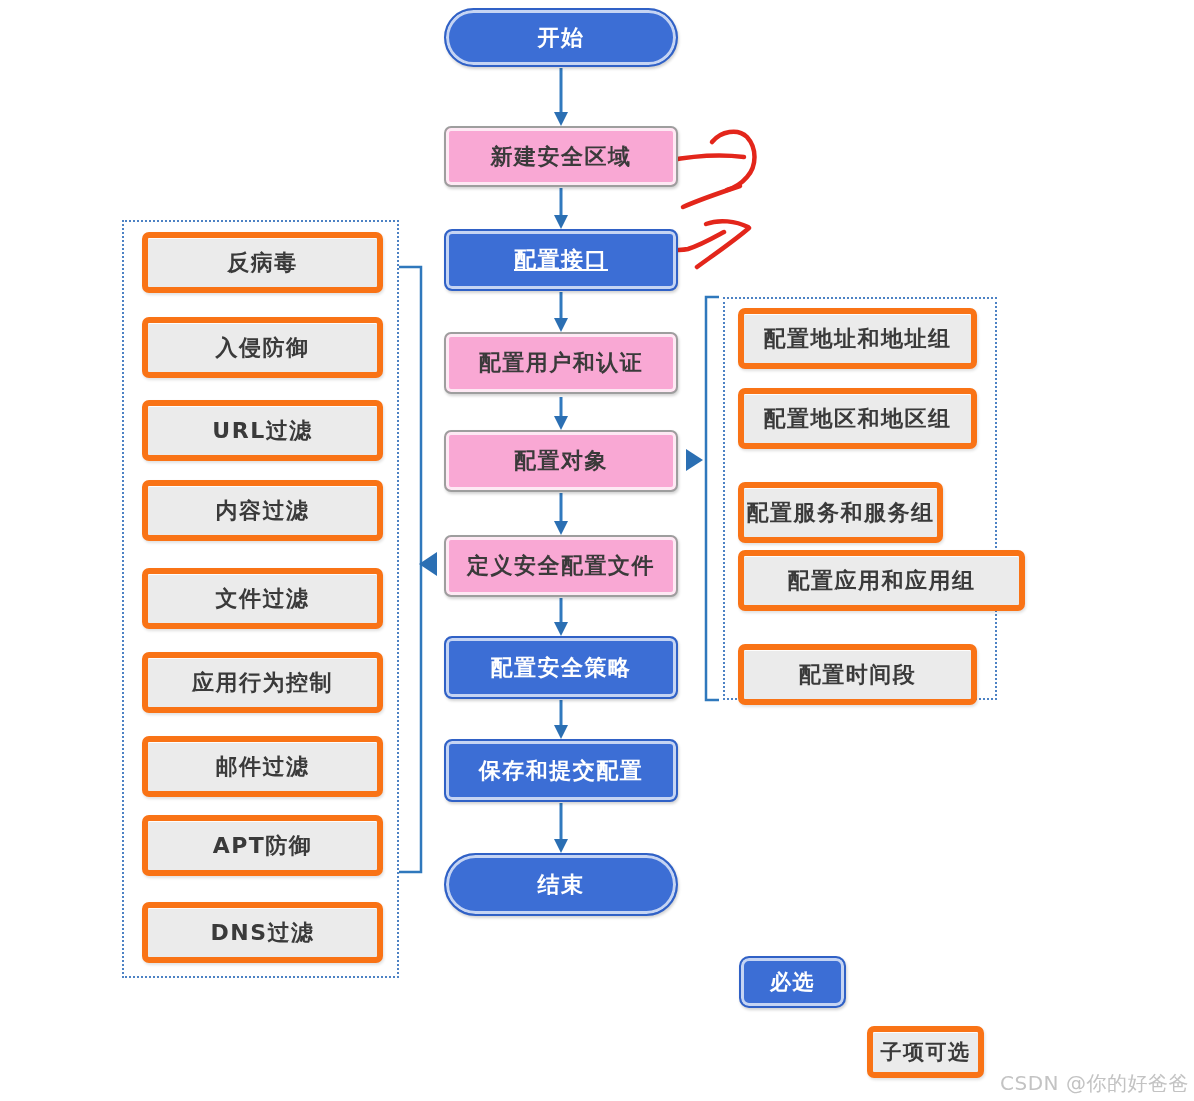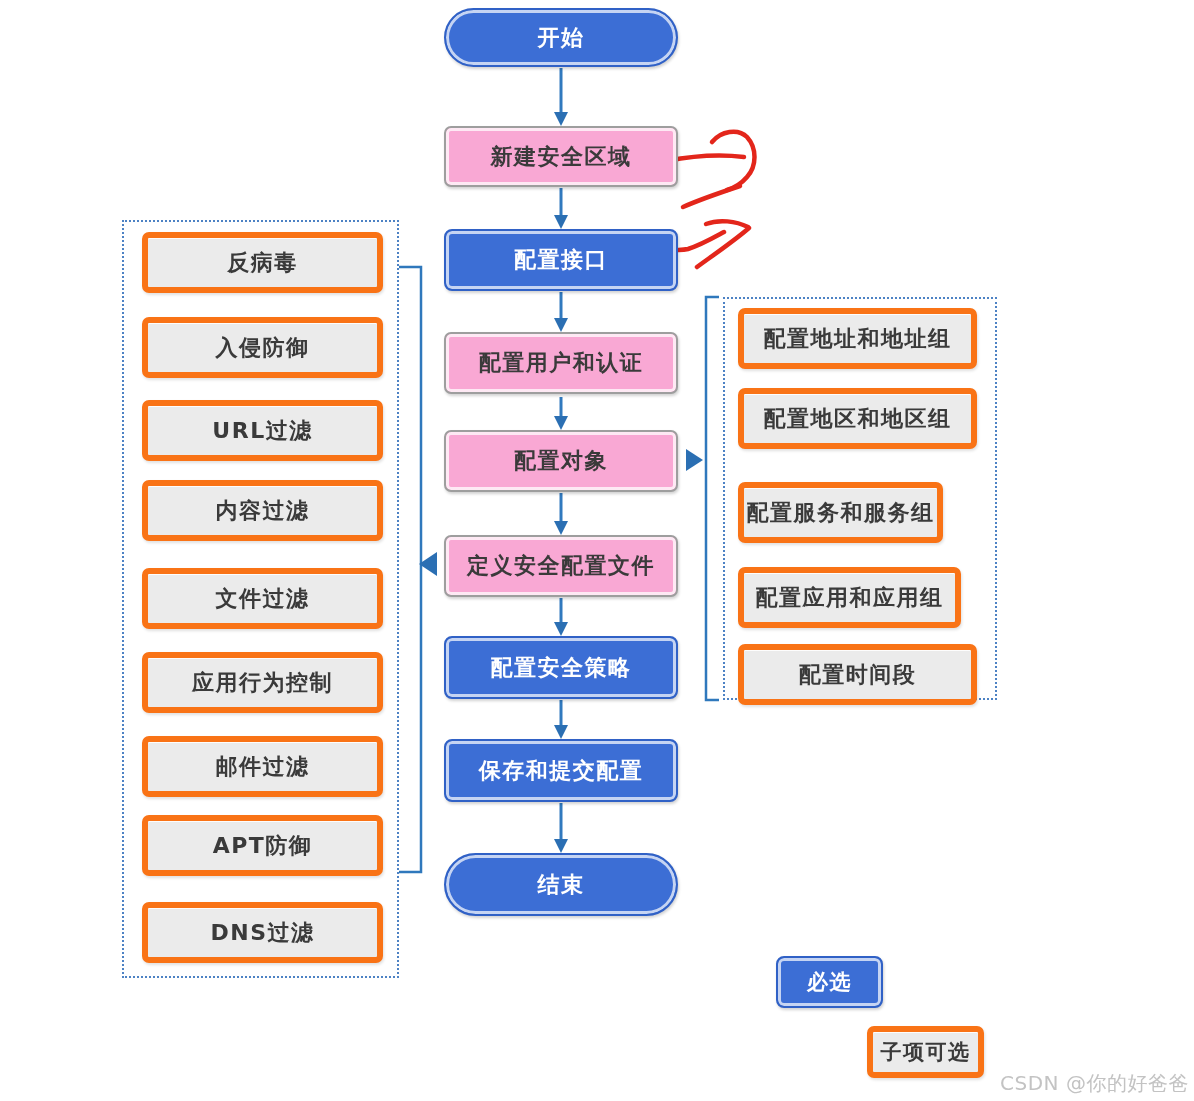--- a/index.html
+++ b/index.html
@@ -116,21 +116,21 @@
     </g>
   </svg>
 
   <div class="panel" style="left:122px; top:220px; width:277px; height:758px;"></div>
   <div class="panel" style="left:723px; top:297px; width:274px; height:403px;"></div>
 
   <div class="node required pill" style="left:444px; top:8px; width:234px; height:59px;">开始</div>
 
   <div class="node parent" style="left:444px; top:126px; width:234px; height:61px;">新建安全区域</div>
 
-  <div class="node required" style="left:444px; top:229px; width:234px; height:62px;">配置接口</div>
+  <div class="node required" style="left:444px; top:229px; width:234px; height:62px;text-decoration:underline;">配置接口</div>
 
   <div class="node parent" style="left:444px; top:332px; width:234px; height:62px;">配置用户和认证</div>
 
   <div class="node parent" style="left:444px; top:430px; width:234px; height:62px;">配置对象</div>
 
   <div class="node parent" style="left:444px; top:535px; width:234px; height:62px;">定义安全配置文件</div>
 
   <div class="node required" style="left:444px; top:636px; width:234px; height:63px;">配置安全策略</div>
 
   <div class="node required" style="left:444px; top:739px; width:234px; height:63px;">保存和提交配置</div>
@@ -143,21 +143,21 @@
   <div class="node child" style="left:142px; top:480px; width:241px; height:61px;">内容过滤</div>
   <div class="node child" style="left:142px; top:568px; width:241px; height:61px;">文件过滤</div>
   <div class="node child" style="left:142px; top:652px; width:241px; height:61px;">应用行为控制</div>
   <div class="node child" style="left:142px; top:736px; width:241px; height:61px;">邮件过滤</div>
   <div class="node child" style="left:142px; top:815px; width:241px; height:61px;">APT防御</div>
   <div class="node child" style="left:142px; top:902px; width:241px; height:61px;">DNS过滤</div>
 
   <div class="node child" style="left:738px; top:308px; width:239px; height:61px;">配置地址和地址组</div>
   <div class="node child" style="left:738px; top:388px; width:239px; height:61px;">配置地区和地区组</div>
   <div class="node child" style="left:738px; top:470px; width:205px; height:61px;margin-top:12px;">配置服务和服务组</div>
-  <div class="node child" style="left:738px; top:550px; width:223px; height:61px;margin-top:17px;">配置应用和应用组</div>
+  <div class="node child" style="left:738px; top:550px; width:287px; height:61px;">配置应用和应用组</div>
   <div class="node child" style="left:738px; top:644px; width:239px; height:61px;">配置时间段</div>
 
-  <div class="node required" style="left:776px; top:956px; width:107px; height:52px; font-size:21px;">必选</div>
+  <div class="node required" style="left:739px; top:956px; width:107px; height:52px; font-size:21px;border-radius:10px;">必选</div>
   <div class="node child" style="left:867px; top:1026px; width:117px; height:52px; font-size:21px;">子项可选</div>
 
   <div class="watermark">CSDN @你的好爸爸</div>
 
 </div>
 
 </body></html>

